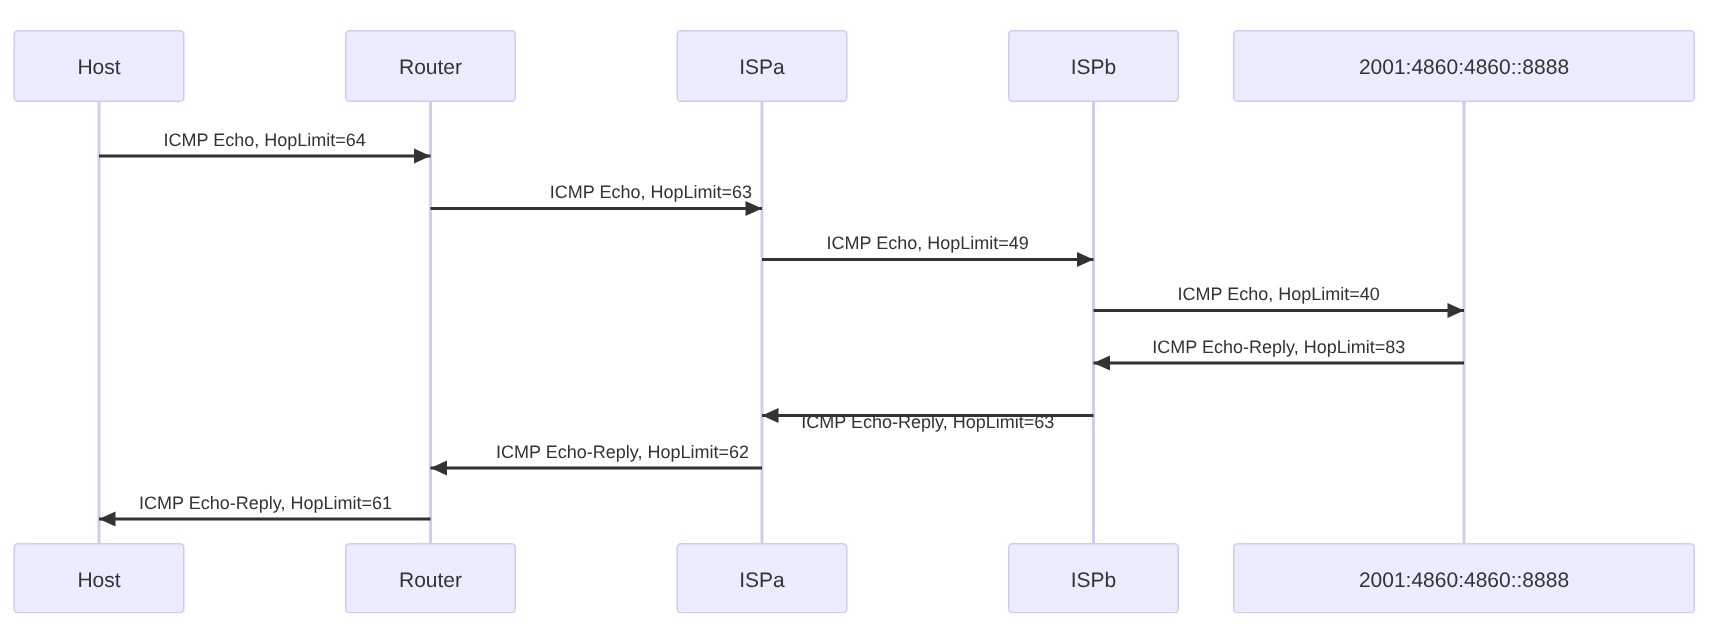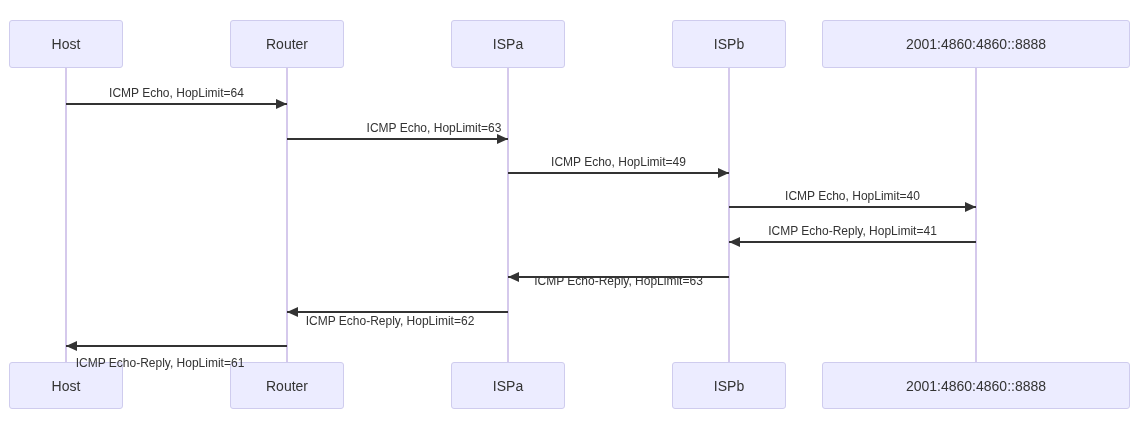--- a/index.html
+++ b/index.html
@@ -128,35 +128,35 @@
     <div class="arrowhead right" style="left: 718px; top: 167.75px;"></div>
   </div>
 
   <div class="message">
     <div class="message-label" style="left: 852.5px; top: 189px;">ICMP Echo, HopLimit=40</div>
     <div class="message-line" style="left: 729px; width: 247px; top: 206px;"></div>
     <div class="arrowhead right" style="left: 965px; top: 201.75px;"></div>
   </div>
 
   <div class="message">
-    <div class="message-label" style="left: 852.5px; top: 224px;">ICMP Echo-Reply, HopLimit=41</div>
+    <div class="message-label" style="left: 852.5px; top: 224px;">ICMP Echo-Reply, HopLimit=83</div>
     <div class="message-line" style="left: 729px; width: 247px; top: 241px;"></div>
     <div class="arrowhead left" style="left: 729px; top: 236.75px;"></div>
   </div>
 
   <div class="message">
     <div class="message-label" style="left: 618.5px; top: 274px;">ICMP Echo-Reply, HopLimit=63</div>
     <div class="message-line" style="left: 508px; width: 221px; top: 276px;"></div>
     <div class="arrowhead left" style="left: 508px; top: 271.75px;"></div>
   </div>
 
   <div class="message">
-    <div class="message-label" style="left: 390px; top: 294px; margin-top: 20px;">ICMP Echo-Reply, HopLimit=62</div>
+    <div class="message-label" style="left: 415px; top: 294px;">ICMP Echo-Reply, HopLimit=62</div>
     <div class="message-line" style="left: 287px; width: 221px; top: 311px;"></div>
     <div class="arrowhead left" style="left: 287px; top: 306.75px;"></div>
   </div>
 
   <div class="message">
-    <div class="message-label" style="left: 160px; top: 328px; margin-top: 28px;">ICMP Echo-Reply, HopLimit=61</div>
+    <div class="message-label" style="left: 177px; top: 328px;">ICMP Echo-Reply, HopLimit=61</div>
     <div class="message-line" style="left: 66px; width: 221px; top: 345px;"></div>
     <div class="arrowhead left" style="left: 66px; top: 340.75px;"></div>
   </div>
 </div>
 
 </body></html>

